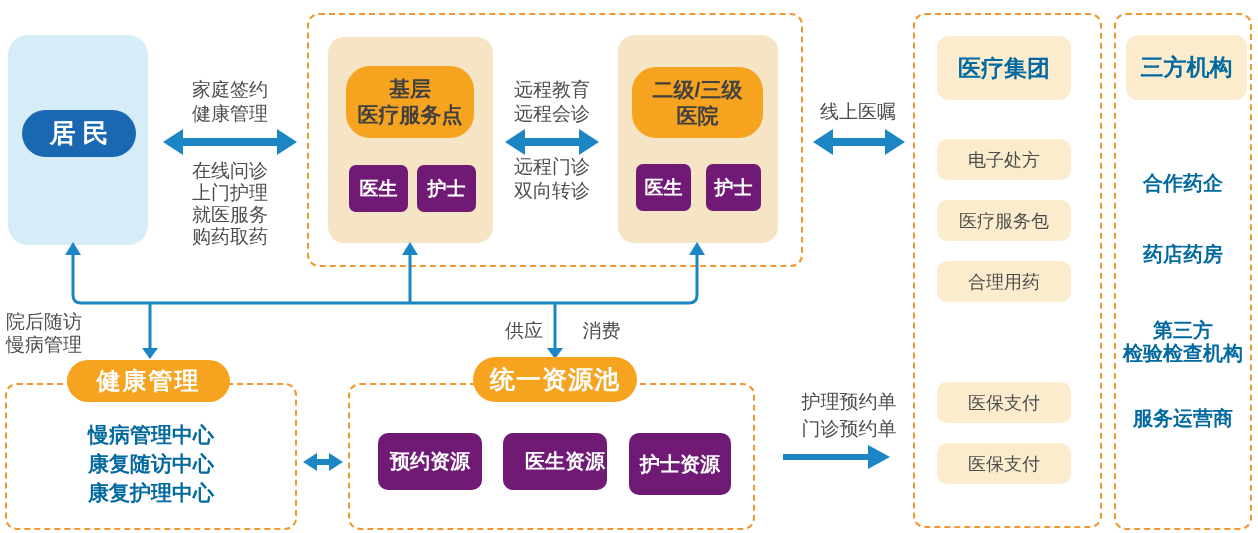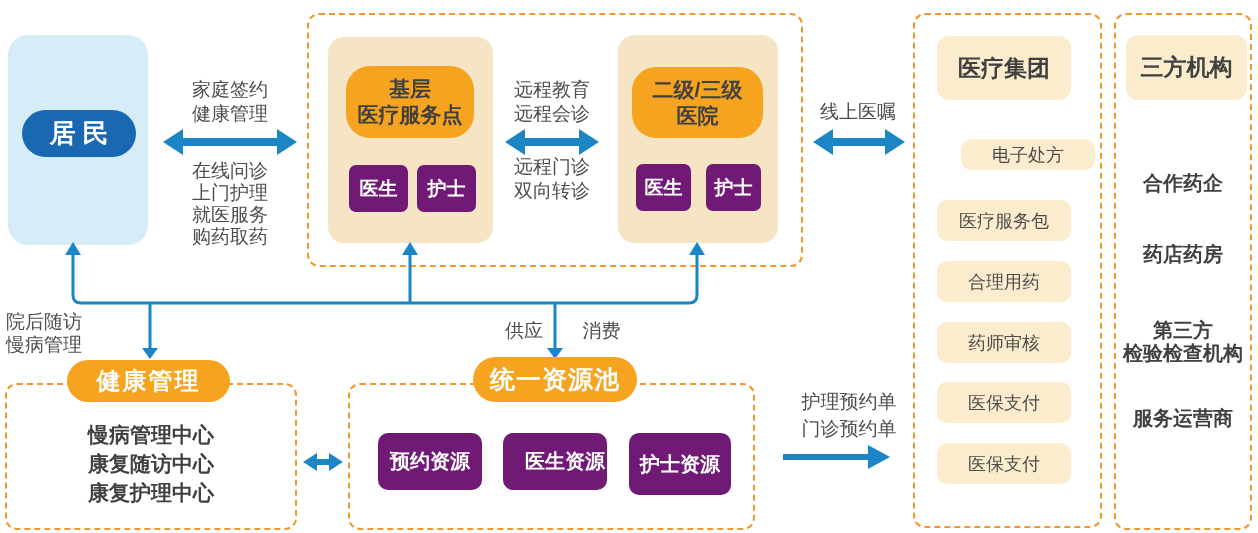--- a/index.html
+++ b/index.html
@@ -5,21 +5,21 @@
   html,body{margin:0;padding:0;background:#ffffff;}
   #stage{
     position:relative;width:1258px;height:533px;background:#ffffff;overflow:hidden;
     font-family:"Liberation Sans",sans-serif;
   }
   .abs{position:absolute;box-sizing:border-box;}
   .flexc{display:flex;align-items:center;justify-content:center;text-align:center;}
   .ml{white-space:pre-line;}
   .dashed{border:2px dashed #f0972f;border-radius:12px;background:#ffffff;}
   .gray{color:#4d4d4d;}
-  .otxt{color:#404040;font-weight:bold;}
+  .otxt{color:#0369a1;font-weight:bold;}
   .pill{background:#f6a31f;color:#ffffff;font-weight:bold;z-index:10;}
   .cream-card{background:#f6e5c5;border-radius:16px;}
   .cream-item{background:#fbeccd;border-radius:10px;}
   .ohdr{background:#f6a31f;border-radius:24px;color:#404040;font-weight:bold;}
   .cyan{background:#701a75;color:#ffffff;font-weight:bold;border-radius:7px;}
   svg{position:absolute;left:0;top:0;z-index:5;pointer-events:none;}
 </style>
 </head>
 <body>
 
@@ -53,24 +53,23 @@
   <div class="abs cream-card" style="left:618px;top:35px;width:160px;height:208px;"></div>
   <div class="abs flexc ml ohdr" style="left:632px;top:67px;width:131px;height:71px;font-size:21px;line-height:26px;">二级/三级
 医院</div>
   <div class="abs flexc cyan" style="left:636px;top:164px;width:55px;height:47px;font-size:19px;">医生</div>
   <div class="abs flexc cyan" style="left:706px;top:164px;width:55px;height:47px;font-size:19px;">护士</div>
 
   <div class="abs flexc gray" style="left:810px;top:100px;width:96px;height:24px;font-size:19px;">线上医嘱</div>
 
   <div class="abs dashed" style="left:913px;top:13px;width:189px;height:515px;"></div>
   <div class="abs flexc cream-item otxt" style="left:937px;top:36px;width:134px;height:64px;border-radius:12px;font-size:23px;">医疗集团</div>
-  <div class="abs flexc cream-item gray" style="left:961px;top:139px;width:134px;height:31px;font-size:18px;">电子处方</div>
+  <div class="abs flexc cream-item gray" style="left:937px;top:139px;width:134px;height:41px;font-size:18px;">电子处方</div>
   <div class="abs flexc cream-item gray" style="left:937px;top:261px;width:134px;height:41px;font-size:18px;">合理用药</div>
   <div class="abs flexc cream-item gray" style="left:937px;top:200px;width:134px;height:41px;font-size:18px;">医疗服务包</div>
-  <div class="abs flexc cream-item gray" style="left:937px;top:322px;width:134px;height:41px;font-size:18px;">药师审核</div>
   <div class="abs flexc cream-item gray" style="left:937px;top:382px;width:134px;height:41px;font-size:18px;">医保支付</div>
   <div class="abs flexc cream-item gray" style="left:937px;top:443px;width:134px;height:41px;font-size:18px;">医保支付</div>
 
   <div class="abs dashed" style="left:1114px;top:13px;width:138px;height:517px;"></div>
   <div class="abs flexc cream-item otxt" style="left:1126px;top:35px;width:121px;height:65px;border-radius:12px;font-size:23px;">三方机构</div>
   <div class="abs flexc ml otxt" style="left:1114px;top:171px;width:138px;height:24px;font-size:20px;">合作药企</div>
   <div class="abs flexc ml otxt" style="left:1114px;top:242px;width:138px;height:24px;font-size:20px;">药店药房</div>
   <div class="abs flexc ml otxt" style="left:1114px;top:318px;width:138px;height:48px;font-size:20px;line-height:23px;">第三方
 检验检查机构</div>
   <div class="abs flexc ml otxt" style="left:1114px;top:406px;width:138px;height:24px;font-size:20px;">服务运营商</div>

